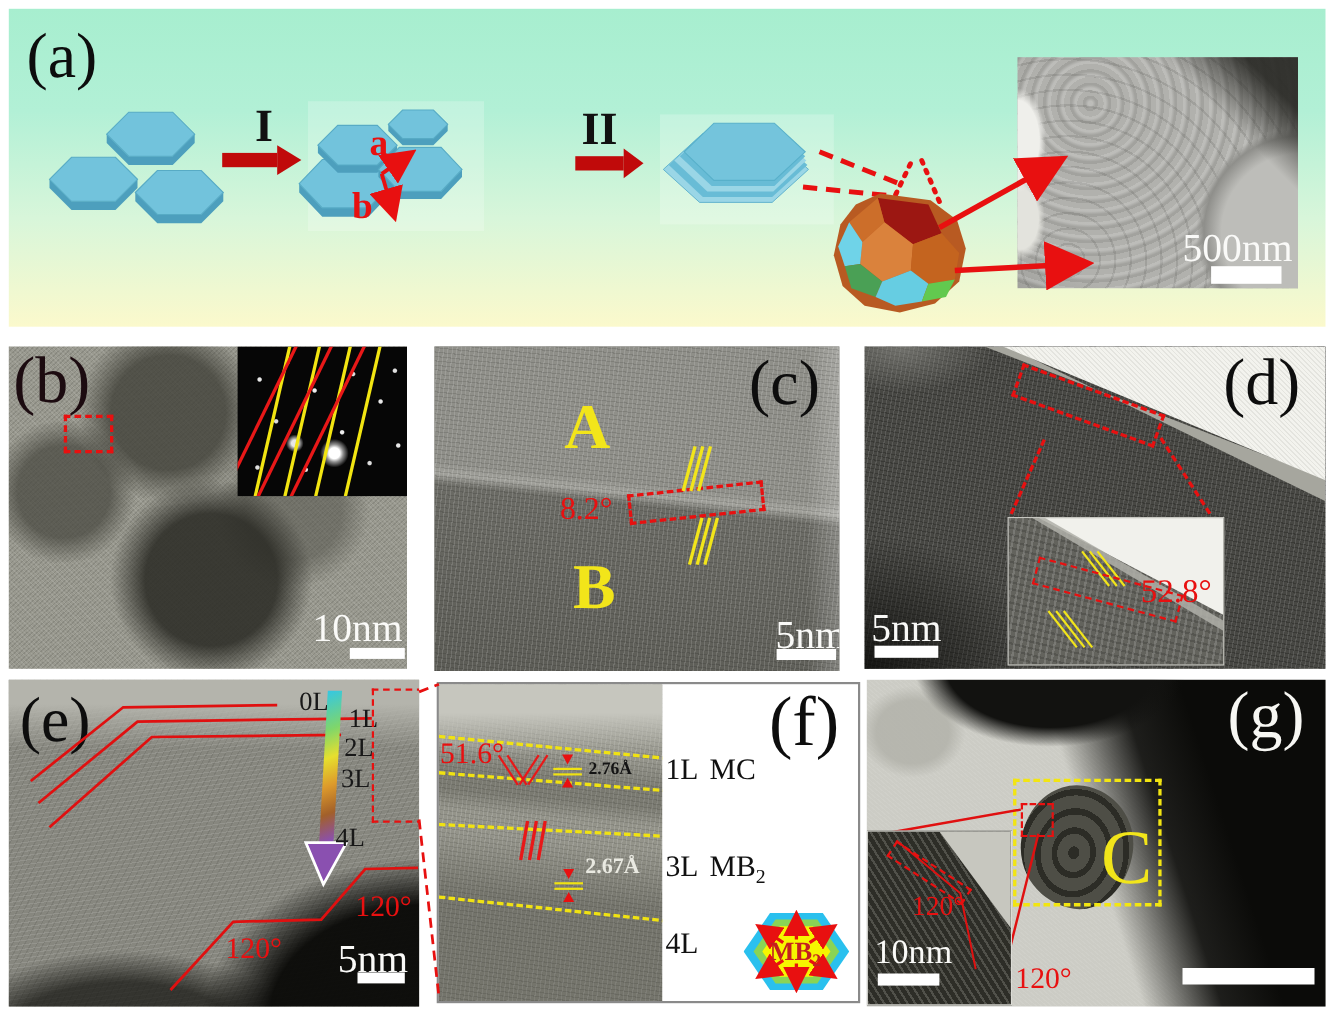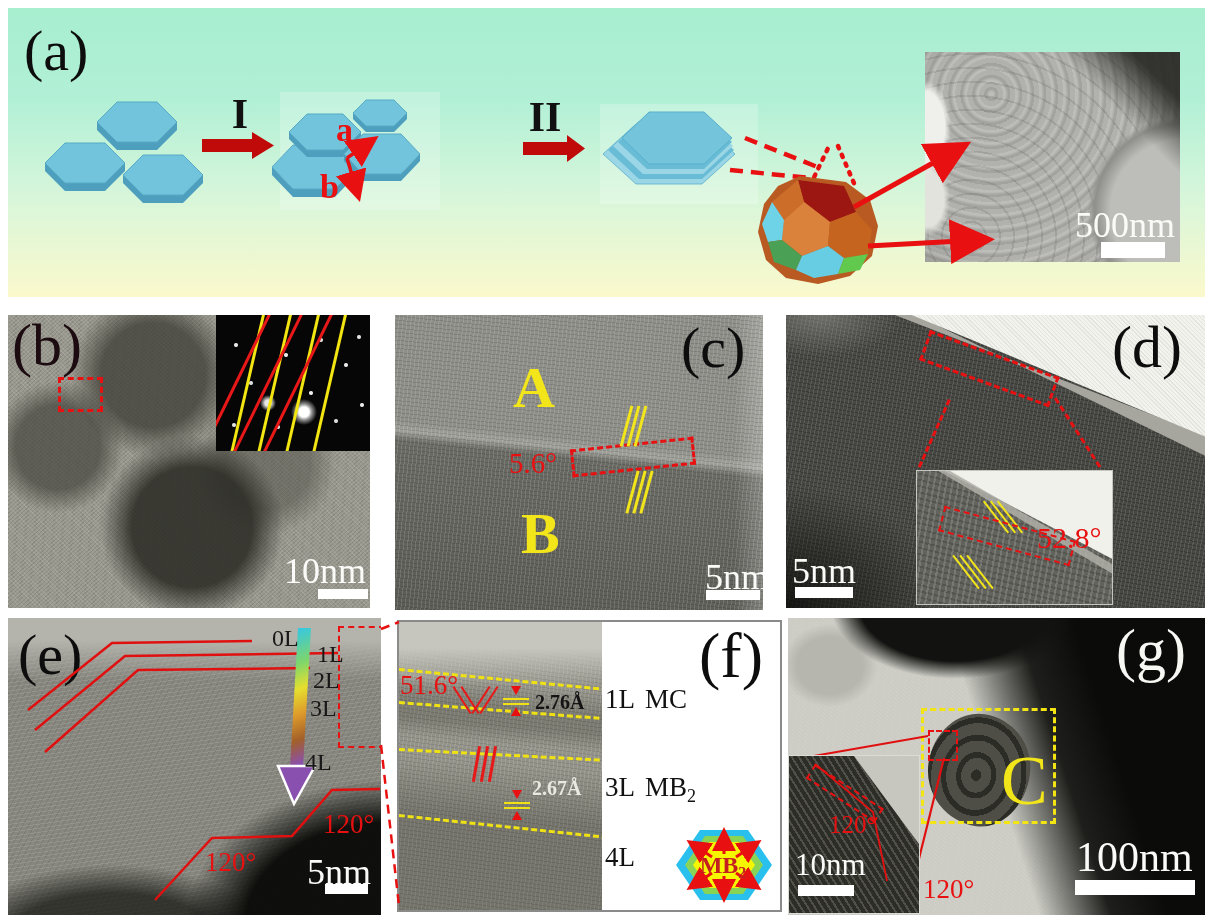--- a/index.html
+++ b/index.html
@@ -233,21 +233,21 @@
       <div class="rl" style="left:80px;"></div>
     </div>
     <div class="sctext" style="left:276px;top:238px;font-size:36px;">10nm</div>
     <div class="sbar" style="left:310px;top:274px;width:50px;height:10px;"></div>
   </div>
 
   <div class="panel pc">
     <div class="plabel" style="left:286px;top:4px;font-size:58px;z-index:2;">(c)</div>
     <div class="plabel yellow" style="left:118px;top:44px;font-size:58px;font-weight:bold;z-index:2;">A</div>
     <div class="plabel yellow" style="left:126px;top:190px;font-size:58px;font-weight:bold;z-index:2;">B</div>
-    <div class="plabel red" style="left:114px;top:134px;font-size:29px;z-index:2;">5.6°</div>
+    <div class="plabel red" style="left:114px;top:134px;font-size:29px;z-index:2;">8.2°</div>
     <div class="dashred" style="left:176px;top:128px;width:118px;height:22px;transform:rotate(-6deg);z-index:2;"></div>
     <div class="yline" style="left:230px;top:90px;height:42px;transform:rotate(15deg);z-index:2;"></div>
     <div class="yline" style="left:237px;top:90px;height:42px;transform:rotate(15deg);z-index:2;"></div>
     <div class="yline" style="left:244px;top:90px;height:42px;transform:rotate(15deg);z-index:2;"></div>
     <div class="yline" style="left:236px;top:155px;height:44px;transform:rotate(15deg);z-index:2;"></div>
     <div class="yline" style="left:243px;top:155px;height:44px;transform:rotate(15deg);z-index:2;"></div>
     <div class="yline" style="left:250px;top:155px;height:44px;transform:rotate(15deg);z-index:2;"></div>
     <div class="sctext" style="left:310px;top:244px;font-size:36px;z-index:2;">5nm</div>
     <div class="sbar" style="left:311px;top:275px;width:54px;height:10px;z-index:2;"></div>
   </div>
@@ -323,21 +323,21 @@
       <div class="rline" style="left:70px;top:62px;height:32px;width:2.2px;transform:rotate(-33deg);"></div>
       <div class="rline" style="left:81px;top:62px;height:32px;width:2.2px;transform:rotate(33deg);"></div>
       <div class="rline" style="left:89px;top:62px;height:32px;width:2.2px;transform:rotate(33deg);"></div>
 
       <div class="abs" style="left:104px;top:64px;">
         <div class="tri-dn abs" style="left:8px;top:0;"></div>
         <div class="ypair abs" style="left:0;top:12px;"></div>
         <div class="ypair abs" style="left:0;top:17px;"></div>
         <div class="tri-up abs" style="left:8px;top:21px;"></div>
       </div>
-      <div class="plabel" style="left:136px;top:70px;font-size:20px;font-weight:bold;color:#141414;">2.76Å</div>
+      <div class="plabel" style="left:136px;top:70px;font-size:16px;font-weight:bold;color:#141414;">2.76Å</div>
       <div class="rline" style="left:76px;top:124px;height:36px;transform:rotate(10deg);"></div>
       <div class="rline" style="left:84px;top:124px;height:36px;transform:rotate(10deg);"></div>
       <div class="rline" style="left:92px;top:124px;height:36px;transform:rotate(10deg);"></div>
       <div class="plabel" style="left:133px;top:156px;font-size:20px;font-weight:bold;color:#e9e9e1;">2.67Å</div>
 
       <div class="abs" style="left:105px;top:168px;">
         <div class="tri-dn abs" style="left:8px;top:0;"></div>
         <div class="ypair abs" style="left:0;top:12px;"></div>
         <div class="ypair abs" style="left:0;top:17px;"></div>
         <div class="tri-up abs" style="left:8px;top:21px;"></div>
@@ -391,21 +391,20 @@
       <div class="corner"></div>
       <svg width="130" height="157" viewBox="0 0 130 157" class="abs" style="left:0;top:0;">
         <polyline points="26,8 84,56 98,125" stroke="#e01010" stroke-width="1.8" fill="none"></polyline>
       </svg>
       <div class="dashred" style="left:26px;top:8px;width:78px;height:13px;border-width:2px;transform:rotate(33deg);transform-origin:left top;"></div>
       <div class="plabel red" style="left:40px;top:56px;font-size:25px;">120°</div>
       <div class="sctext" style="left:6px;top:93px;font-size:31px;">10nm</div>
       <div class="sbar" style="left:9px;top:129px;width:56px;height:11px;"></div>
     </div>
     <div class="plabel red" style="left:135px;top:258px;font-size:27px;">120°</div>
-    <div class="sctext" style="left:288px;top:218px;font-size:42px;">100nm</div>
     <div class="sbar" style="left:287px;top:262px;width:120px;height:15px;"></div>
   </div>
 
   <svg width="1213" height="921" viewBox="0 0 1213 921" class="abs" style="left:0;top:0;pointer-events:none;">
     <g stroke="#e81010" stroke-width="2.5" stroke-dasharray="9 6" fill="none">
       <line x1="381" y1="629" x2="399" y2="622"></line>
       <line x1="381" y1="745" x2="399" y2="906"></line>
     </g>
   </svg>
 

